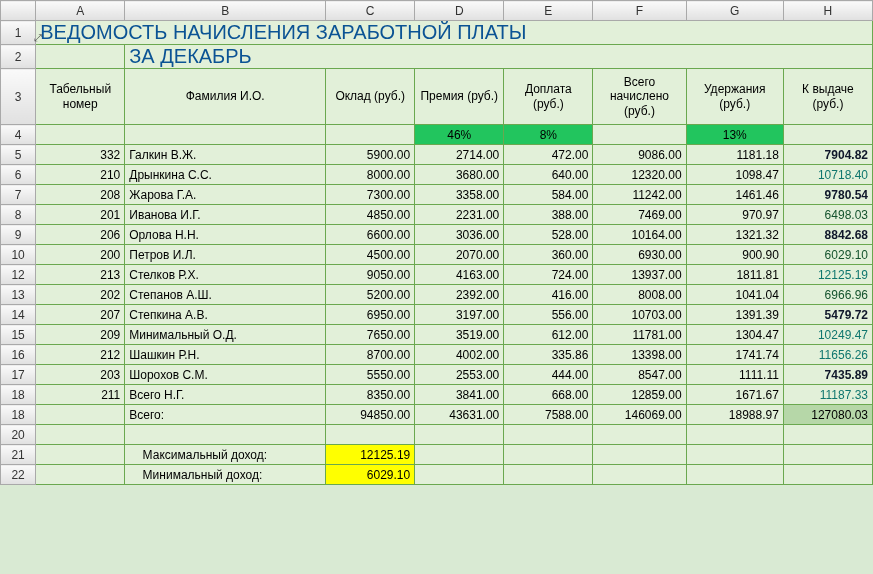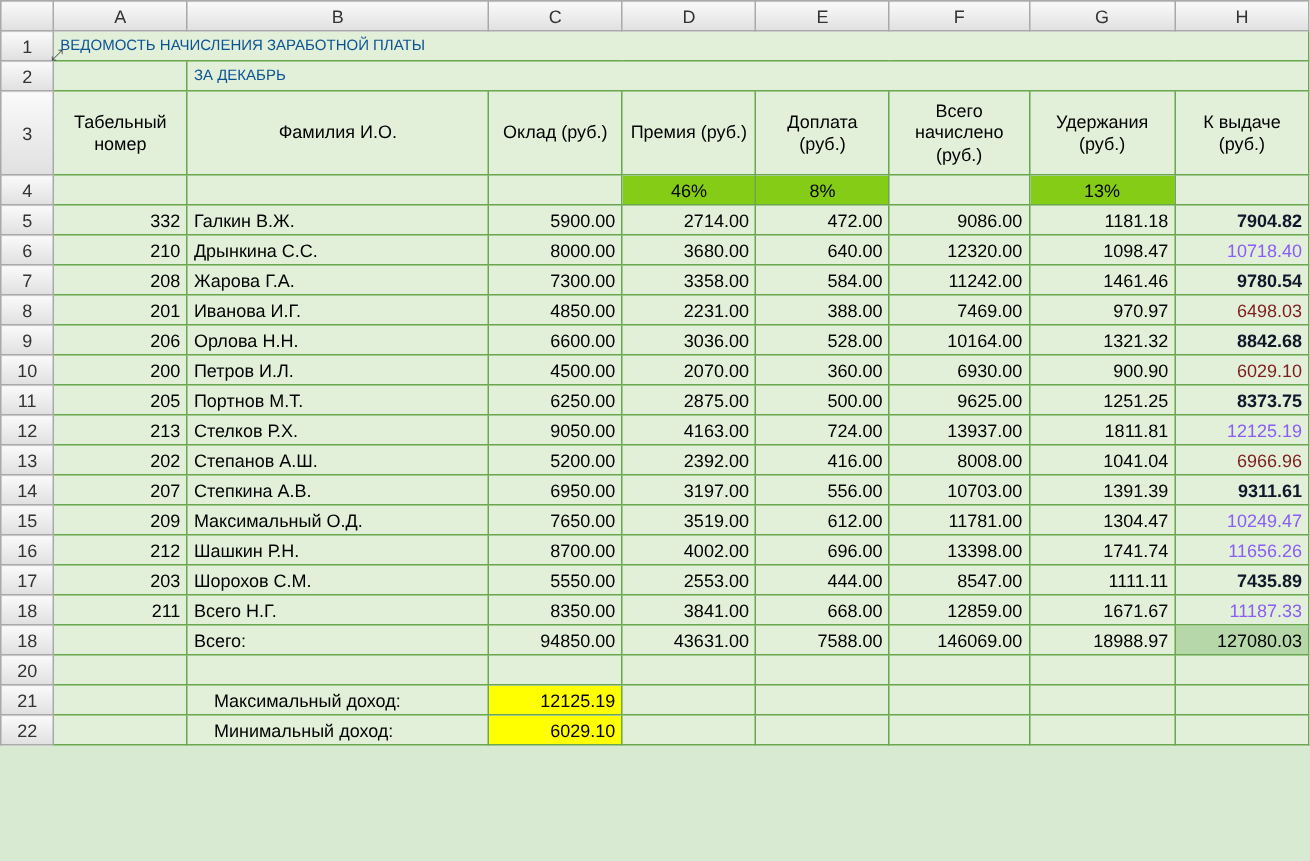--- a/index.html
+++ b/index.html
@@ -46,40 +46,40 @@
     height: 56px;
     text-align: center;
     vertical-align: middle;
     white-space: normal;
     line-height: 1.2;
   }
   tr.rperc td.cell {
     text-align: center;
   }
   tr.rperc td.cell.hlcyan {
-    background: #84cc16;
+    background: #22c55e;
   }
   .num { text-align: right; }
   .txt { text-align: left; }
   .ctr { text-align: center; }
   .title {
     font-weight: normal;
     color: #0b5394;
-    font-size: 10px;
+    font-size: 20px;
   }
   .hl-yellow {
     background: #ffff00 !important;
     text-align: right;
   }
   .hl-green {
     background: #b6d7a8 !important;
   }
   .c-green { color: #0f172a; font-weight: bold; }
-  .c-blue  { color: #8b5cf6; margin-top: 23px; }
-  .c-orange{ color: #7f1d1d; }
+  .c-blue  { color: #0f766e; margin-top: 23px; }
+  .c-orange{ color: #14532d; }
   .page-break-icon {
     position: absolute;
     left: 34px;
     top: 32px;
     font-size: 10px;
     color: #444;
   }
   
   col.c0 { width: 34px; }
   col.cA { width: 86px; }
@@ -213,31 +213,20 @@
           <td class="cell num">200</td>
           <td class="cell txt">Петров И.Л.</td>
           <td class="cell num">4500.00</td>
           <td class="cell num">2070.00</td>
           <td class="cell num">360.00</td>
           <td class="cell num">6930.00</td>
           <td class="cell num">900.90</td>
           <td class="cell num c-orange">6029.10</td>
         </tr>
         <tr>
-          <td class="rowhdr">11</td>
-          <td class="cell num">205</td>
-          <td class="cell txt">Портнов М.Т.</td>
-          <td class="cell num">6250.00</td>
-          <td class="cell num">2875.00</td>
-          <td class="cell num">500.00</td>
-          <td class="cell num">9625.00</td>
-          <td class="cell num">1251.25</td>
-          <td class="cell num c-green">8373.75</td>
-        </tr>
-        <tr>
           <td class="rowhdr">12</td>
           <td class="cell num">213</td>
           <td class="cell txt">Стелков Р.Х.</td>
           <td class="cell num">9050.00</td>
           <td class="cell num">4163.00</td>
           <td class="cell num">724.00</td>
           <td class="cell num">13937.00</td>
           <td class="cell num">1811.81</td>
           <td class="cell num c-blue">12125.19</td>
         </tr>
@@ -254,40 +243,40 @@
         </tr>
         <tr>
           <td class="rowhdr">14</td>
           <td class="cell num">207</td>
           <td class="cell txt">Степкина А.В.</td>
           <td class="cell num">6950.00</td>
           <td class="cell num">3197.00</td>
           <td class="cell num">556.00</td>
           <td class="cell num">10703.00</td>
           <td class="cell num">1391.39</td>
-          <td class="cell num c-green">9311.61</td>
+          <td class="cell num c-green">5479.72</td>
         </tr>
         <tr>
           <td class="rowhdr">15</td>
           <td class="cell num">209</td>
-          <td class="cell txt">Максимальный О.Д.</td>
+          <td class="cell txt">Минимальный О.Д.</td>
           <td class="cell num">7650.00</td>
           <td class="cell num">3519.00</td>
           <td class="cell num">612.00</td>
           <td class="cell num">11781.00</td>
           <td class="cell num">1304.47</td>
           <td class="cell num c-blue">10249.47</td>
         </tr>
         <tr>
           <td class="rowhdr">16</td>
           <td class="cell num">212</td>
           <td class="cell txt">Шашкин Р.Н.</td>
           <td class="cell num">8700.00</td>
           <td class="cell num">4002.00</td>
-          <td class="cell num">696.00</td>
+          <td class="cell num">335.86</td>
           <td class="cell num">13398.00</td>
           <td class="cell num">1741.74</td>
           <td class="cell num c-blue">11656.26</td>
         </tr>
         <tr>
           <td class="rowhdr">17</td>
           <td class="cell num">203</td>
           <td class="cell txt">Шорохов С.М.</td>
           <td class="cell num">5550.00</td>
           <td class="cell num">2553.00</td>

